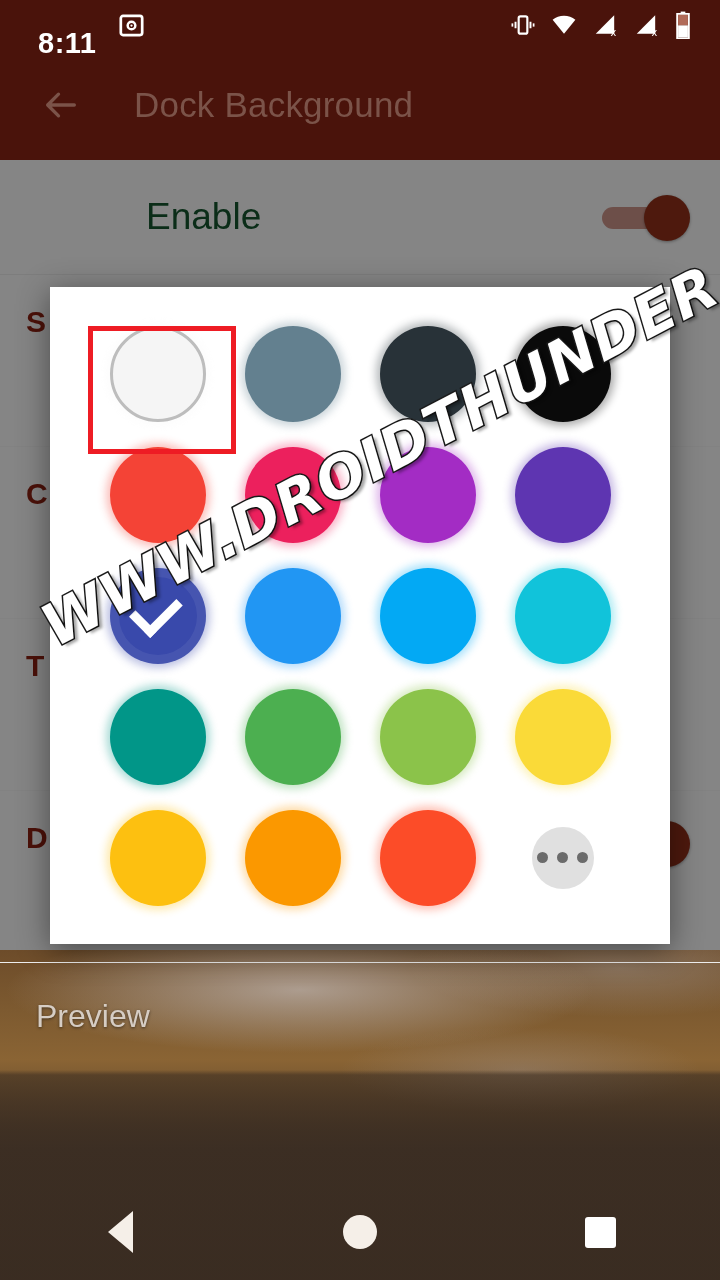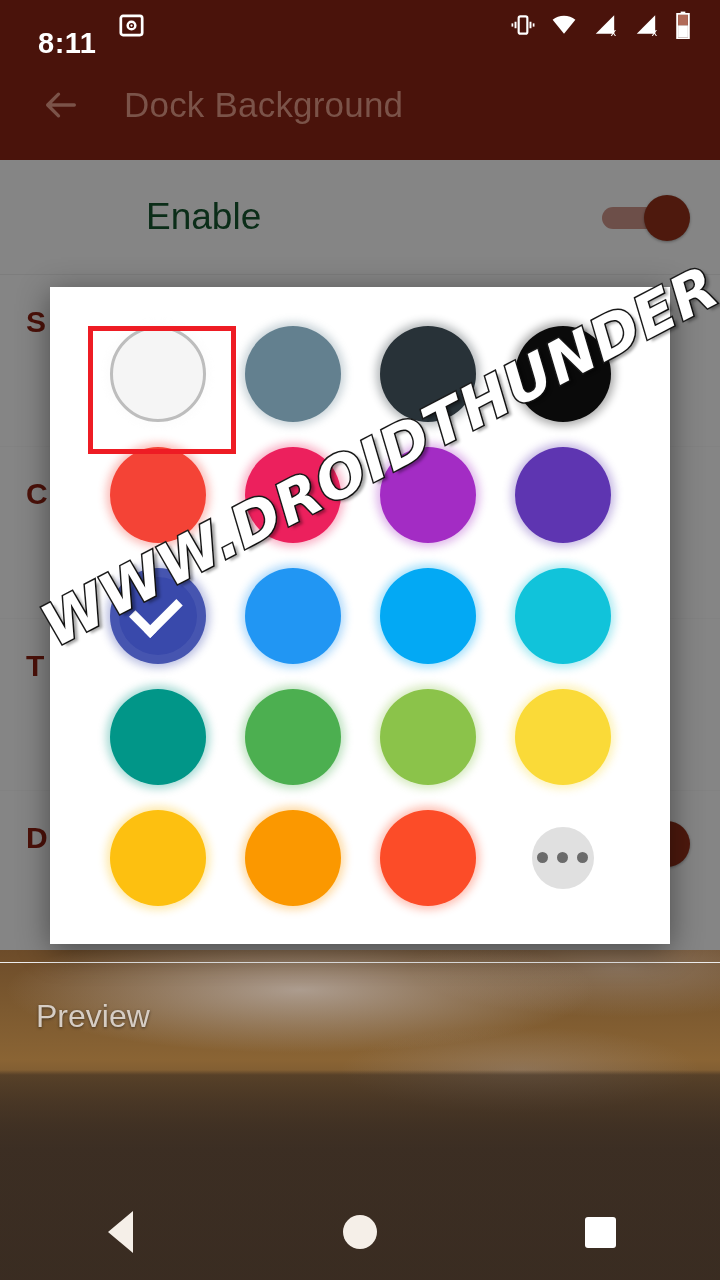--- a/index.html
+++ b/index.html
@@ -27,20 +27,21 @@
   .sb-left-icons{ display:flex; align-items:center; margin-left:22px; }
   .sb-right{ margin-left:auto; display:flex; align-items:center; gap:14px; padding-right:12px;}
   .sb-ico{ display:block; }
 
   
   #app-bar{
     position:absolute; left:0; top:50px; width:720px; height:110px;
     background:#4a130b;
     display:flex; align-items:center;
     z-index:39;
+    gap:10px;
   }
   #back-button{
     width:74px; height:74px; margin-left:24px;
     display:flex; align-items:center; justify-content:center;
   }
   #app-bar-title{
     color:#7b5349; font-size:35px; font-weight:normal;
     margin-left:26px; letter-spacing:0.2px;
   }
 

